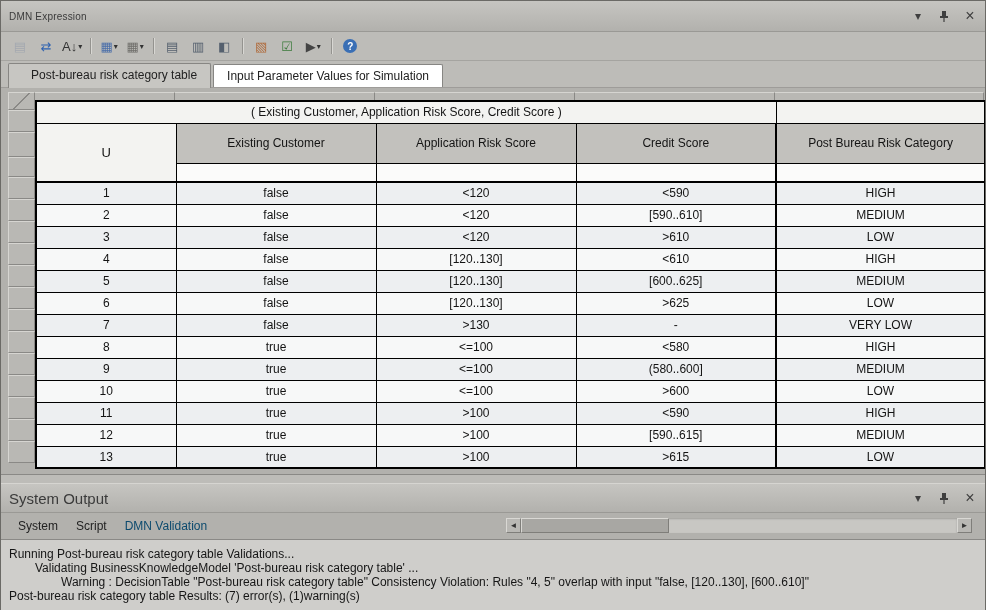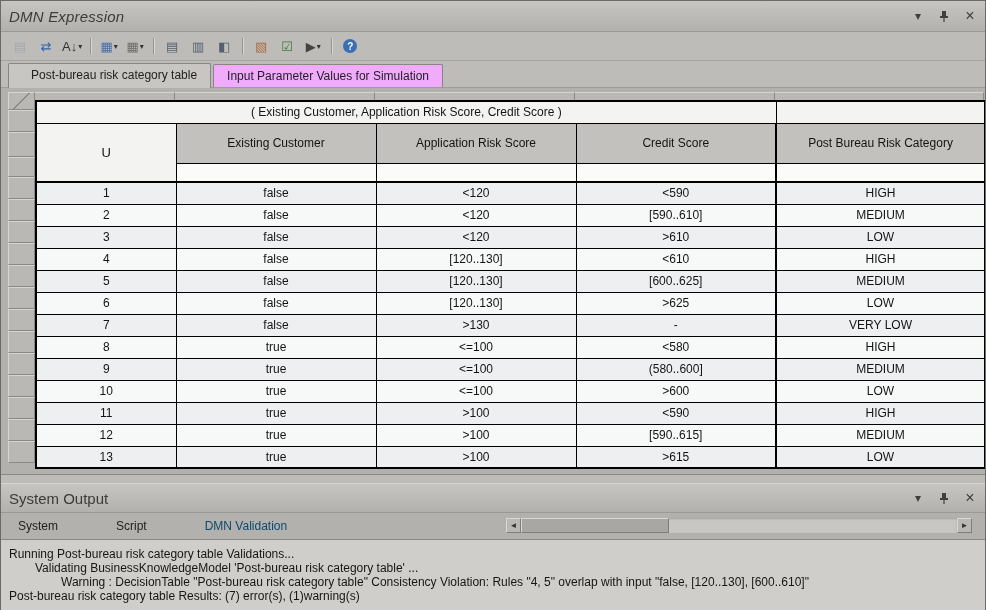--- a/index.html
+++ b/index.html
@@ -8,39 +8,39 @@
     background:#bdbcb8; font-family:"Liberation Sans", sans-serif;
     -webkit-font-smoothing:antialiased;
   }
   .window { position:absolute; inset:0; border:1px solid #6b6a66; box-sizing:border-box; }
 
   
   .titlebar {
     height:30px; display:flex; align-items:center; padding:0 8px;
     background:linear-gradient(#c6c5c1,#b2b1ad); border-bottom:1px solid #9a9995;
   }
-  .titlebar .title { font-size:15px; color:#3b3b3b; letter-spacing:.2px;font-style:italic; }
+  .titlebar .title { font-size:10px; color:#3b3b3b; letter-spacing:.2px; }
   .win-controls { margin-left:auto; display:flex; align-items:center; gap:12px; color:#3f3f3f; }
   .win-controls .wbtn { width:14px; height:14px; display:flex; align-items:center; justify-content:center; font-size:12px; cursor:default; }
   .win-controls .x { font-size:16px; line-height:14px; }
 
   
   .toolbar { height:28px; display:flex; align-items:center; padding:0 6px; border-bottom:1px solid #a5a4a0; }
   .tbtn { height:20px; min-width:20px; padding:0 2px; display:flex; align-items:center; justify-content:center; border:1px solid transparent; }
   .tbtn .glyph { font-size:13px; line-height:13px; }
   .tbtn .glyph.circle { width:14px; height:14px; border-radius:50%; font-size:10px; display:flex; align-items:center; justify-content:center; font-weight:bold; }
   .tbtn.disabled { opacity:.5; }
   .tbtn .caret { font-size:8px; color:#333; margin-left:1px; }
   .tsep { width:1px; height:16px; background:#94938f; box-shadow:1px 0 0 #d8d7d3; margin:0 5px; }
 
   
   .tabstrip { height:26px; display:flex; align-items:flex-end; padding-left:7px; border-bottom:1px solid #88878399; }
   .tab {
     font-size:12px; color:#222; padding:4px 13px 4px 13px; margin-right:2px;
-    background:#f0abfc; border:1px solid #878683; border-bottom:none;
+    background:#ffffff; border:1px solid #878683; border-bottom:none;
     border-radius:2px 2px 0 0;
   }
   .tab.active { background:#c7c6c2; position:relative; top:1px; padding-bottom:6px;padding-left:22px; }
 
   
   .grid-area { position:relative; height:386px; background:#b2b1ad; overflow:hidden; }
   .gutter { position:absolute; left:7px; top:4px; width:27px; }
   .gcell { box-sizing:border-box; background:#b9b8b4; border:1px solid; border-color:#d6d5d1 #8a8986 #8a8986 #d6d5d1; }
   .gcell.corner { background:
       linear-gradient(135deg, transparent 47%, #8a8986 47%, #8a8986 53%, transparent 53%), #b9b8b4; }
@@ -61,21 +61,21 @@
   tr.rule.odd td { background:#edeff1; }
   tr.rule.even td { background:#f7f8f8; }
   tr.rule td.out { border-left:2px solid #000; }
 
   
   .splitter { height:8px; background:#bdbcb8; border-top:1px solid #8a8986; border-bottom:1px solid #d6d5d1; }
 
   
   .out-titlebar { height:28px; display:flex; align-items:center; padding:0 8px; background:linear-gradient(#c6c5c1,#b2b1ad); border-bottom:1px solid #9a9995; }
   .out-titlebar .title { font-size:15px; color:#3b3b3b; }
-  .out-tabrow { position:relative; height:26px; background:#b2b1ad; border-bottom:1px solid #8a8986; display:flex; align-items:center; padding-left:8px;gap:40px; }
+  .out-tabrow { position:relative; height:26px; background:#b2b1ad; border-bottom:1px solid #8a8986; display:flex; align-items:center; padding-left:8px; }
   .out-tab { font-size:12px; color:#222; padding:0 9px; }
   .hscroll { position:absolute; left:505px; top:5px; width:466px; height:15px; display:flex; }
   .sbtn { width:15px; height:15px; box-sizing:border-box; background:#b9b8b4; border:1px solid; border-color:#d9d8d4 #7f7e7a #7f7e7a #d9d8d4; font-size:8px; color:#333; display:flex; align-items:center; justify-content:center; }
   .strack { flex:1; background:#c8c7c3; box-shadow:inset 0 1px 2px rgba(0,0,0,.2); position:relative; }
   .sthumb { position:absolute; left:0; top:0; width:148px; height:15px; box-sizing:border-box; background:#a8a7a3; border:1px solid; border-color:#d9d8d4 #7f7e7a #7f7e7a #d9d8d4; }
 
   .out-text { height:78px; background:#cfcecb; padding-top:7px; box-sizing:border-box; overflow:hidden; }
   .out-line { font-size:12px; color:#161616; line-height:14px; white-space:nowrap; }
 </style>
 </head>

